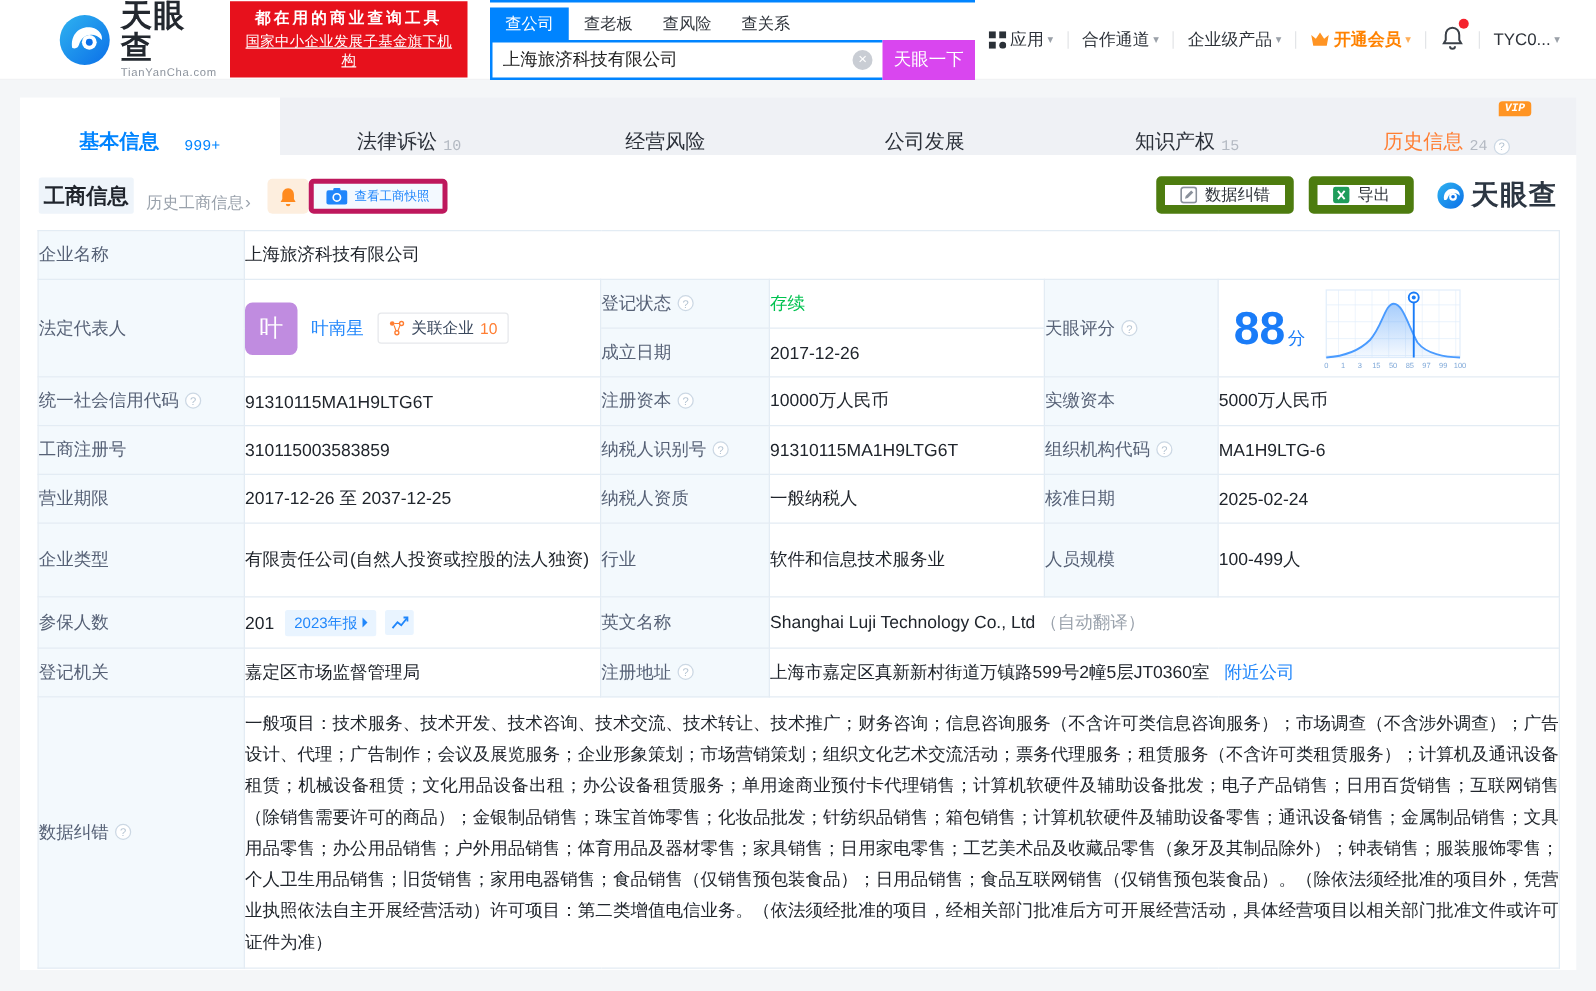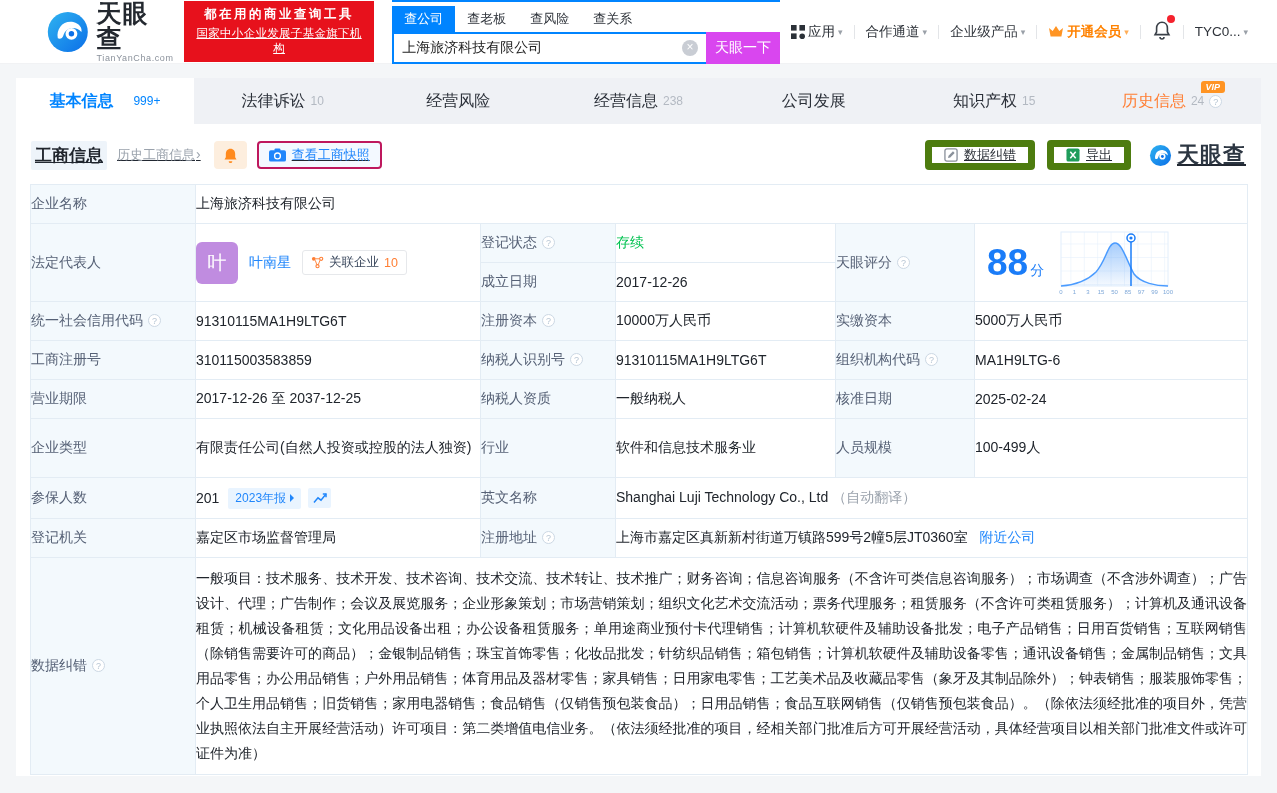--- a/index.html
+++ b/index.html
@@ -35,39 +35,39 @@
   .search-btn { width:74px; background:#d946ef; color:#fff; font-size:14px; border:none; cursor:pointer; flex:none; }
   .top-nav { margin-left:auto; display:flex; align-items:center; font-size:13.5px; color:#2e333a; white-space:nowrap; }
   .nav-item { display:flex; align-items:center; gap:3px; padding:0 11px; cursor:pointer; }
   .nav-sep { width:1px; height:14px; background:#e3e5e8; }
   .caret { font-size:9px; color:#9aa0a8; }
   .vip-link { color:#ff8200; font-weight:bold; }
   .bell-wrap { position:relative; padding:0 12px; cursor:pointer; }
   .red-dot { position:absolute; top:-5px; right:8px; width:8px; height:8px; background:#f5222d; border-radius:50%; }
   
   .tabstrip { margin:14px 16px 0; display:flex; height:46px; background:#eff1f5; }
-  .tab { flex:1; display:flex; align-items:center; justify-content:center; font-size:16px; color:#2b3039; position:relative; cursor:pointer; }
+  .tab { flex:1; display:flex; align-items:flex-end; justify-content:center; font-size:16px; color:#2b3039; position:relative; cursor:pointer;font-family:Liberation Mono, monospace; }
   .tab.active { background:#fff; color:#0084ff; font-weight:bold; }
   .tab .count { font-size:12px; color:#b3b9c2; margin-left:5px; font-weight:normal; }
   .tab.active .count { color:#0084ff;margin-left:20px; }
   .tab.orange { color:#ff7e33; }
   .vip-badge { position:absolute; top:3px; right:36px; background:#ff9423; color:#fff; font-size:9px;
     font-weight:bold; font-style:italic; padding:1px 5px; border-radius:3px 3px 3px 0; }
   .q { display:inline-block; width:13px; height:13px; border-radius:50%; border:1px solid #ccd8e4; color:#b6c5d3;
     font-size:9px; line-height:12px; text-align:center; margin-left:5px; vertical-align:1px; background:#fff; cursor:pointer; flex:none; }
   
   .card { margin:0 16px; background:#fff; height:652px; padding:15px 14px; }
-  .section-header { display:flex; align-items:center; height:32px; margin-bottom:13px; padding:0 1px;text-decoration:underline; }
+  .section-header { display:flex; align-items:flex-end; height:32px; margin-bottom:13px; padding:0 1px; }
   .sec-title { font-size:17px; font-weight:bold; color:#1f242c; background:#eef4fa; padding:3px 4px; border-radius:2px; }
   .history-link { font-size:13px; color:#9aa2ac; margin-left:10px; cursor:pointer; }
   .chev { font-size:14px; margin-left:1px; }
   .bell-btn { margin-left:13px; width:33px; height:28px; background:#fdeede; border-radius:4px;
     display:flex; align-items:center; justify-content:center; cursor:pointer; }
-  .snapshot-btn { margin-left:10px; height:28px; display:flex; align-items:center; gap:6px; padding:0 10px;
-    border:2px solid #be185d; background:#f3f9ff; color:#2086fb; font-size:13px; border-radius:4px; cursor:pointer; }
+  .snapshot-btn { height:28px; display:flex; align-items:center; gap:6px; padding:0 10px;
+    border:4px solid #be185d; background:#f3f9ff; color:#2086fb; font-size:10px; border-radius:4px; cursor:pointer; }
   .right-tools { margin-left:auto; display:flex; align-items:center; gap:12px; }
   .tool-btn { height:30px; display:flex; align-items:center; gap:6px; padding:0 12px; border:7px solid #4d7c0f;
     background:#fff; font-size:13px; color:#2e333a; border-radius:4px; cursor:pointer; }
   .watermark { display:flex; align-items:center; gap:5px; margin-left:6px; }
   .watermark-txt { font-size:22px; font-weight:bold; color:#2c3642; letter-spacing:1px; }
   
   table { border-collapse:collapse; table-layout:fixed; width:1217px; }
   td { border:1px solid #e3ecf4; font-size:14px; padding:8px 0; color:#20252c; vertical-align:middle; word-break:break-all; }
   td.lbl { background:#f3f9fd; color:#566176; word-break:keep-all; }
   tr.r39 { height:39px; } tr.r59 { height:59px; } tr.r41 { height:41px; } tr.r78h { height:39px; }
@@ -186,24 +186,20 @@
   </div>
   <div class="tab">
     <span>法律诉讼</span>
     <span class="count">10</span>
   </div>
   <div class="tab">
     <span>经营风险</span>
     <span class="count"></span>
   </div>
   <div class="tab">
-    <span>经营信息</span>
-    <span class="count">238</span>
-  </div>
-  <div class="tab">
     <span>公司发展</span>
     <span class="count"></span>
   </div>
   <div class="tab">
     <span>知识产权</span>
     <span class="count">15</span>
   </div>
   <div class="tab orange">
     <span class="vip-badge">VIP</span>
     <span>历史信息</span>

